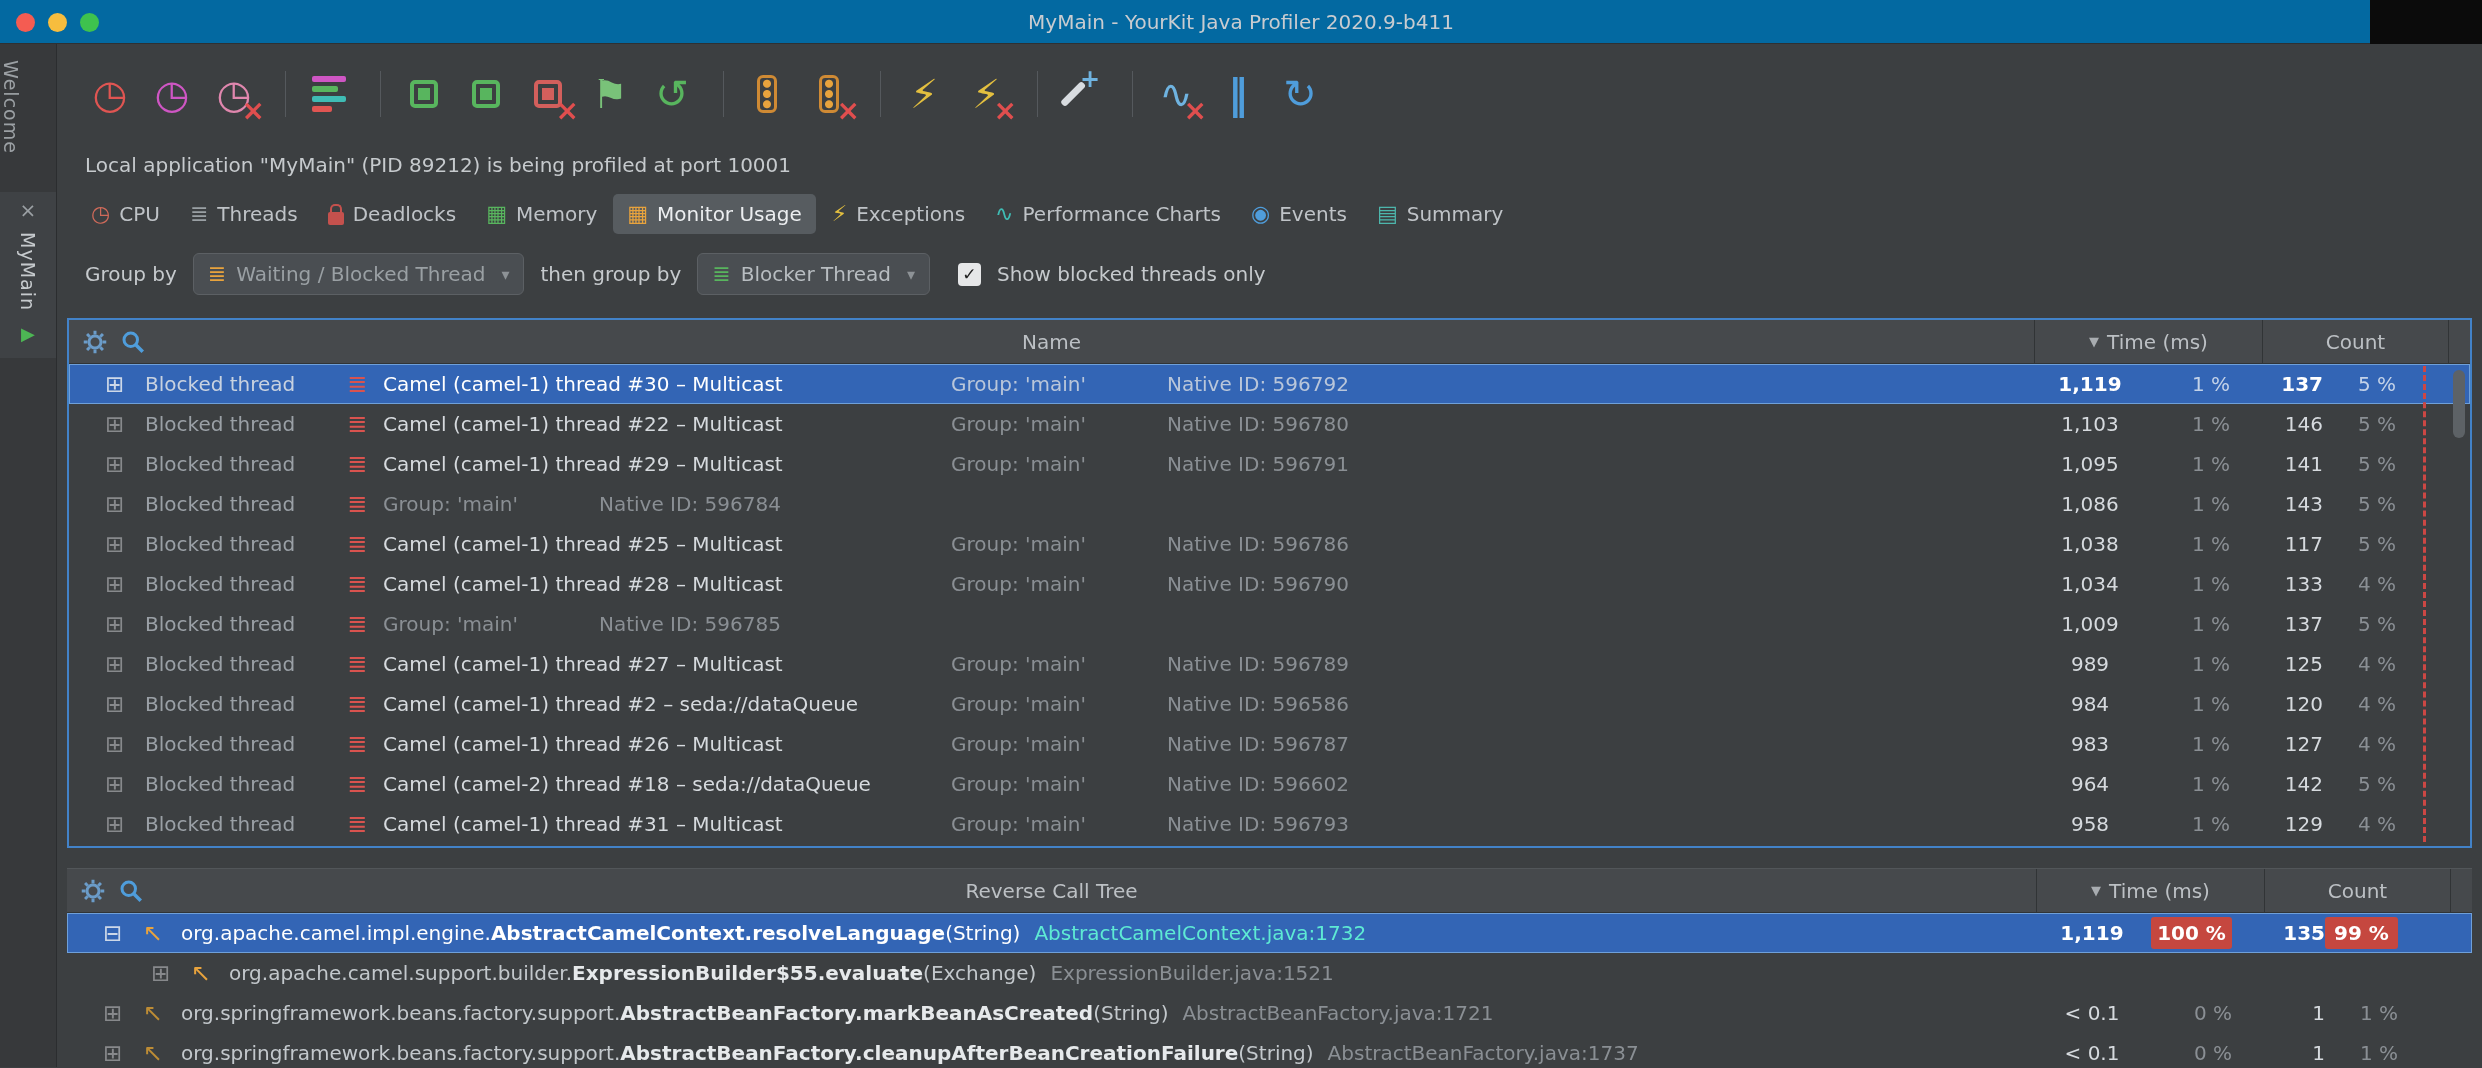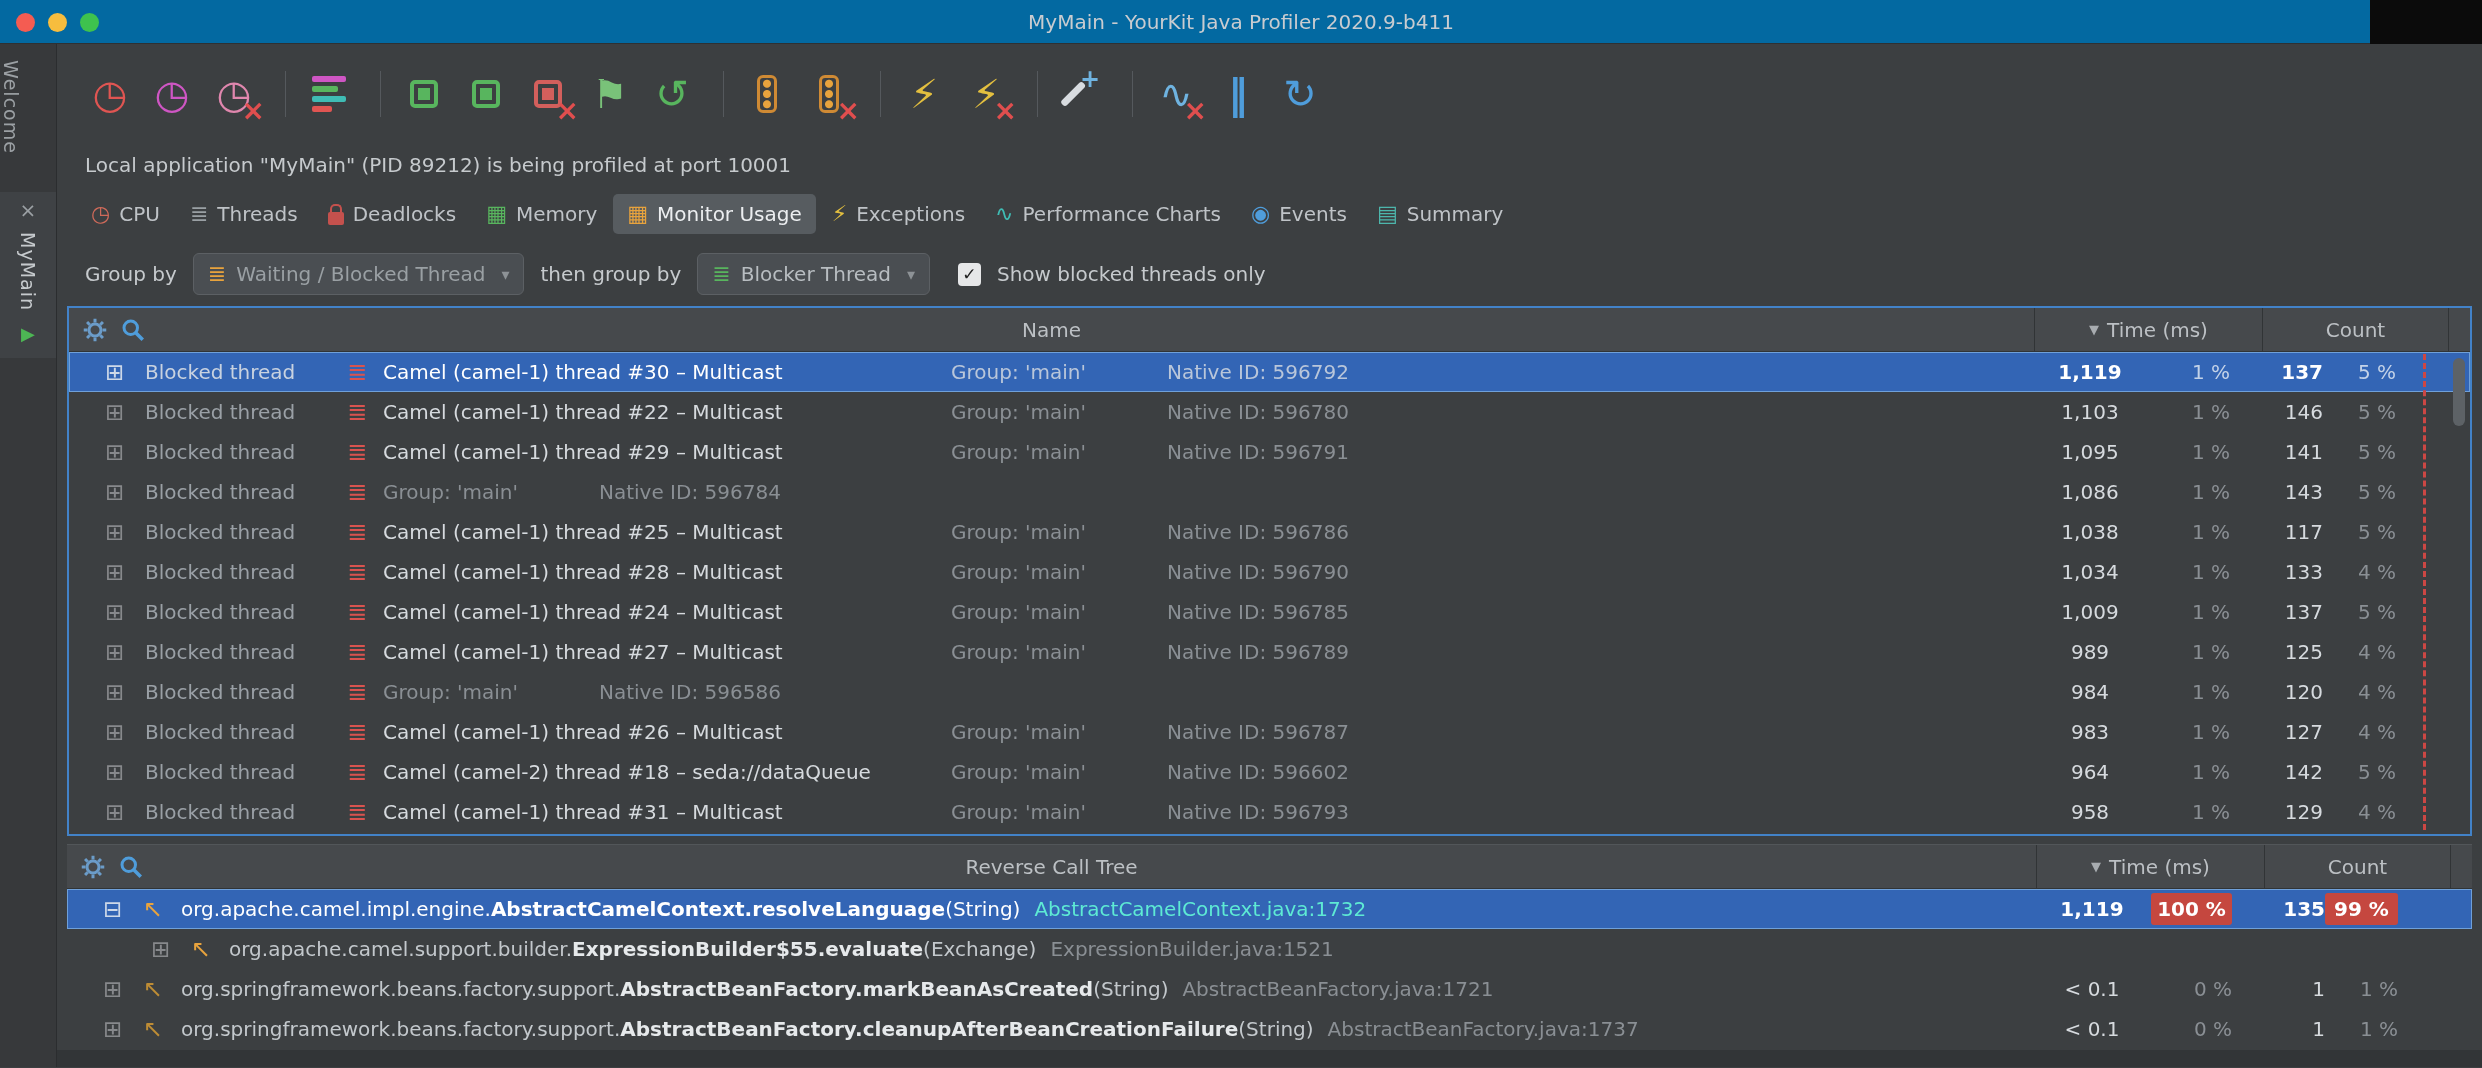--- a/index.html
+++ b/index.html
@@ -66,21 +66,21 @@
   
   .filterbar{height:64px;display:flex;align-items:center;padding-left:28px;gap:16px;flex:none;}
   .dd{display:flex;align-items:center;gap:10px;background:#4a4e52;border:1px solid #5c6064;border-radius:6px;padding:8px 14px;white-space:nowrap;}
   .dd .ddtext{color:#9aa0a4;}
   .dd.enabled .ddtext{color:#b8bdc1;}
   .dd .arrow{color:#8d9296;font-size:16px;margin-left:6px;}
   .ddicon{font-size:22px;line-height:1;}
   .ddicon.orange{color:#e8a33d}.ddicon.green{color:#58b55e}
   .cb{width:23px;height:23px;background:#e6e7e8;border-radius:4px;display:flex;align-items:center;justify-content:center;color:#222;font-size:17px;font-weight:bold;margin-left:12px;flex:none;}
   
-  .panel{margin:0 10px;background:#3c3f41;position:relative;overflow:hidden;flex:none;}
+  .panel{margin:12px 10px;background:#3c3f41;position:relative;overflow:hidden;flex:none;}
   .panel.upper{height:530px;border:2px solid #4282c8;}
   .panel.lower{height:206px;margin-top:8px;border-top:1px solid #525659;}
   .thead{height:44px;background:#46494c;display:flex;align-items:stretch;border-bottom:1px solid #313436;color:#bcc0c4;position:relative;}
   .hicons{position:absolute;left:14px;top:0;height:44px;display:flex;align-items:center;gap:14px;}
   .hname{flex:1;display:flex;align-items:center;justify-content:center;}
   .hcol{width:228px;border-left:1px solid #313436;display:flex;align-items:center;justify-content:center;gap:8px;}
   .hcol.count{width:186px;}
   .hgutter{width:22px;border-left:1px solid #313436;}
   .sortarrow{font-size:13px;color:#a8acb0;}
   .rows{position:relative;}
@@ -373,21 +373,20 @@
             <span class="tnative">Native ID: 596790</span>
             <span class="num">1,034</span>
             <span class="pct">1 %</span>
             <span class="cnum">133</span>
             <span class="cpct">4 %</span>
           </div>
         <div class="trow">
             <span class="exp">⊞</span>
             <span class="blab">Blocked thread</span>
             <span class="thico">≣</span>
-            <span class="tname">Camel (camel-1) thread #24 – Multicast</span>
             <span class="tgroup">Group: 'main'</span>
             <span class="tnative">Native ID: 596785</span>
             <span class="num">1,009</span>
             <span class="pct">1 %</span>
             <span class="cnum">137</span>
             <span class="cpct">5 %</span>
           </div>
         <div class="trow">
             <span class="exp">⊞</span>
             <span class="blab">Blocked thread</span>
@@ -397,20 +396,21 @@
             <span class="tnative">Native ID: 596789</span>
             <span class="num">989</span>
             <span class="pct">1 %</span>
             <span class="cnum">125</span>
             <span class="cpct">4 %</span>
           </div>
         <div class="trow">
             <span class="exp">⊞</span>
             <span class="blab">Blocked thread</span>
             <span class="thico">≣</span>
+            <span class="tname">Camel (camel-1) thread #2 – seda://dataQueue</span>
             <span class="tgroup">Group: 'main'</span>
             <span class="tnative">Native ID: 596586</span>
             <span class="num">984</span>
             <span class="pct">1 %</span>
             <span class="cnum">120</span>
             <span class="cpct">4 %</span>
           </div>
         <div class="trow">
             <span class="exp">⊞</span>
             <span class="blab">Blocked thread</span>

